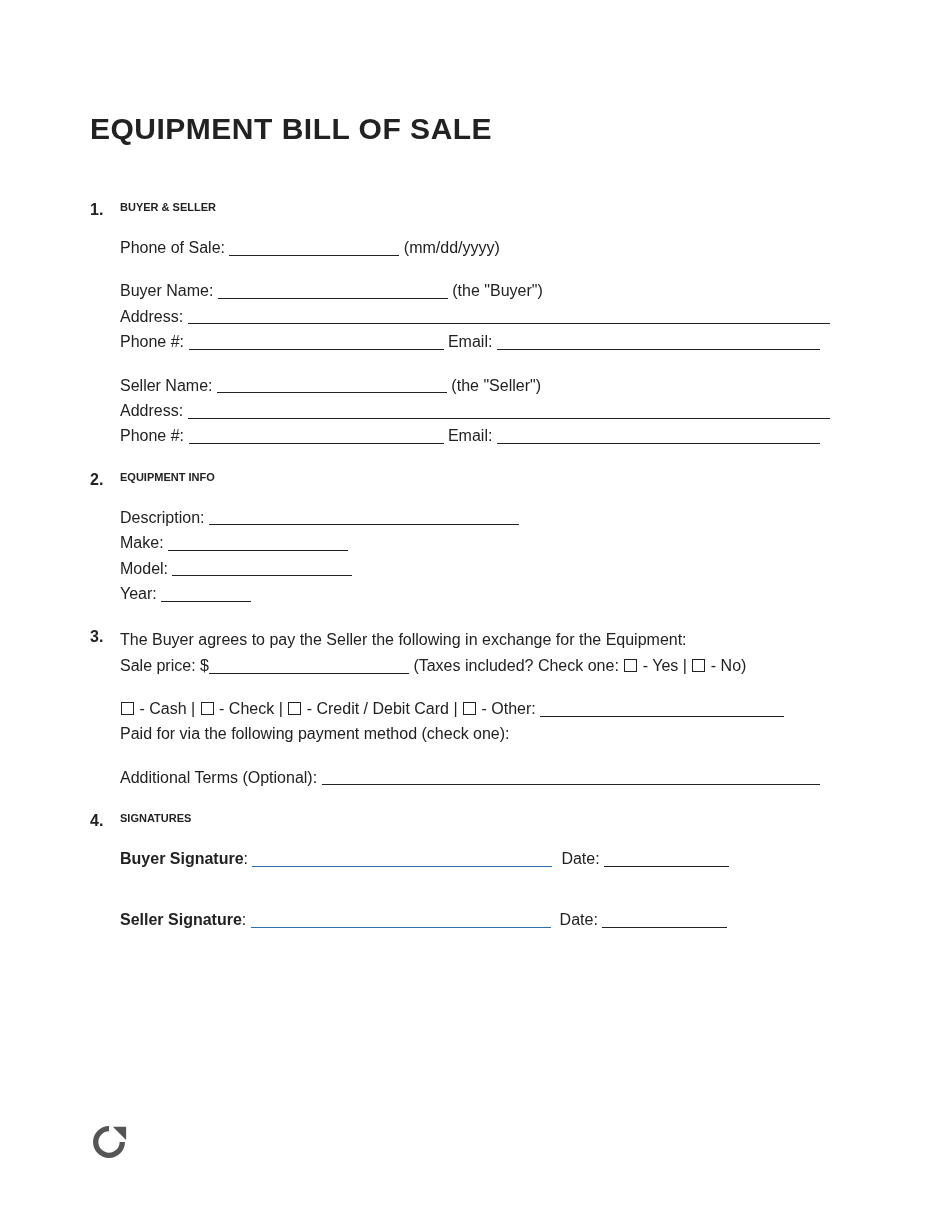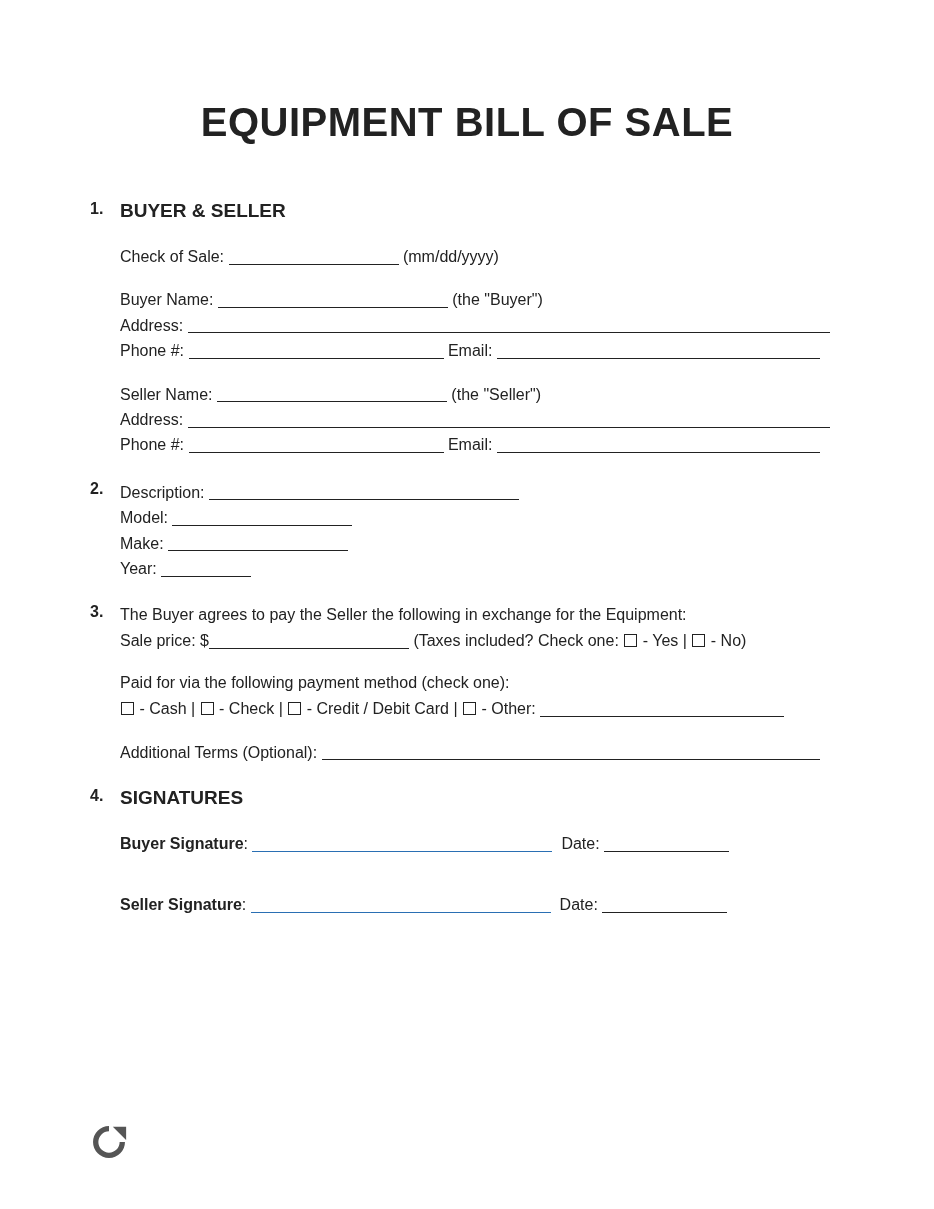--- a/index.html
+++ b/index.html
@@ -11,43 +11,42 @@
     color: #222;
     width: 934px;
   }
   .page {
     width: 934px;
     height: 1209px;
     position: relative;
     padding: 100px 90px 60px 90px;
   }
   h1.title {
-    text-align: center;
-    font-size: 40px;
+    font-size: 30px;
     font-weight: 600;
     letter-spacing: 0.5px;
-    margin: 0 0 55px 0;
+    margin: 12px 0 55px 0;
     font-family: Arial, Helvetica, sans-serif;
   }
   .section {
     display: flex;
     margin-bottom: 22px;
   }
   .num {
     width: 30px;
     flex: 0 0 30px;
     font-weight: 700;
     font-size: 16px;
   }
   .content {
     flex: 1;
   }
   .heading {
     font-weight: 700;
-    font-size: 19px;
+    font-size: 11px;
     margin-bottom: 22px;
   }
   .line {
     font-size: 16px;
     line-height: 1.55;
     white-space: nowrap;
     overflow: hidden;
   }
   .gap { height: 18px; }
   .blank {
@@ -84,21 +83,21 @@
 <div class="page">
 
   <h1 class="title">EQUIPMENT BILL OF SALE</h1>
 
   <div class="section">
     <div class="num">1.</div>
     <div class="content">
       <div class="heading">BUYER &amp; SELLER</div>
 
       <div class="line">
-        <span>Check of Sale: </span><span class="blank" style="width:170px"></span><span> (mm/dd/yyyy)</span>
+        <span>Phone of Sale: </span><span class="blank" style="width:170px"></span><span> (mm/dd/yyyy)</span>
       </div>
       <div class="gap"></div>
 
       <div class="line">
         <span>Buyer Name: </span><span class="blank" style="width:230px"></span><span> (the "Buyer")</span>
       </div>
       <div class="line">
         <span>Address: </span><span class="blank" style="width:642px"></span>
       </div>
       <div class="line">
@@ -114,39 +113,40 @@
       </div>
       <div class="line">
         <span>Phone #: </span><span class="blank" style="width:255px"></span><span> Email: </span><span class="blank" style="width:323px"></span>
       </div>
     </div>
   </div>
 
   <div class="section">
     <div class="num">2.</div>
     <div class="content">
+      <div class="heading">EQUIPMENT INFO</div>
       <div class="line"><span>Description: </span><span class="blank" style="width:310px"></span></div>
+      <div class="line"><span>Make: </span><span class="blank" style="width:180px"></span></div>
       <div class="line"><span>Model: </span><span class="blank" style="width:180px"></span></div>
-      <div class="line"><span>Make: </span><span class="blank" style="width:180px"></span></div>
       <div class="line"><span>Year: </span><span class="blank" style="width:90px"></span></div>
     </div>
   </div>
 
   <div class="section">
     <div class="num">3.</div>
     <div class="content">
       <div class="line">The Buyer agrees to pay the Seller the following in exchange for the Equipment:</div>
       <div class="line">
         <span>Sale price: $</span><span class="blank" style="width:200px"></span><span> (Taxes included? Check one: </span><span class="checkbox"></span><span> - Yes | </span><span class="checkbox"></span><span> - No)</span>
       </div>
       <div class="gap"></div>
-      <div class="line">Paid for via the following payment method (check one):</div>
       <div class="line">
         <span class="checkbox"></span><span> - Cash | </span><span class="checkbox"></span><span> - Check | </span><span class="checkbox"></span><span> - Credit / Debit Card | </span><span class="checkbox"></span><span> - Other: </span><span class="blank" style="width:244px"></span>
       </div>
+      <div class="line">Paid for via the following payment method (check one):</div>
       <div class="gap"></div>
       <div class="line">
         <span>Additional Terms (Optional): </span><span class="blank" style="width:498px"></span>
       </div>
     </div>
   </div>
 
   <div class="section">
     <div class="num">4.</div>
     <div class="content">

